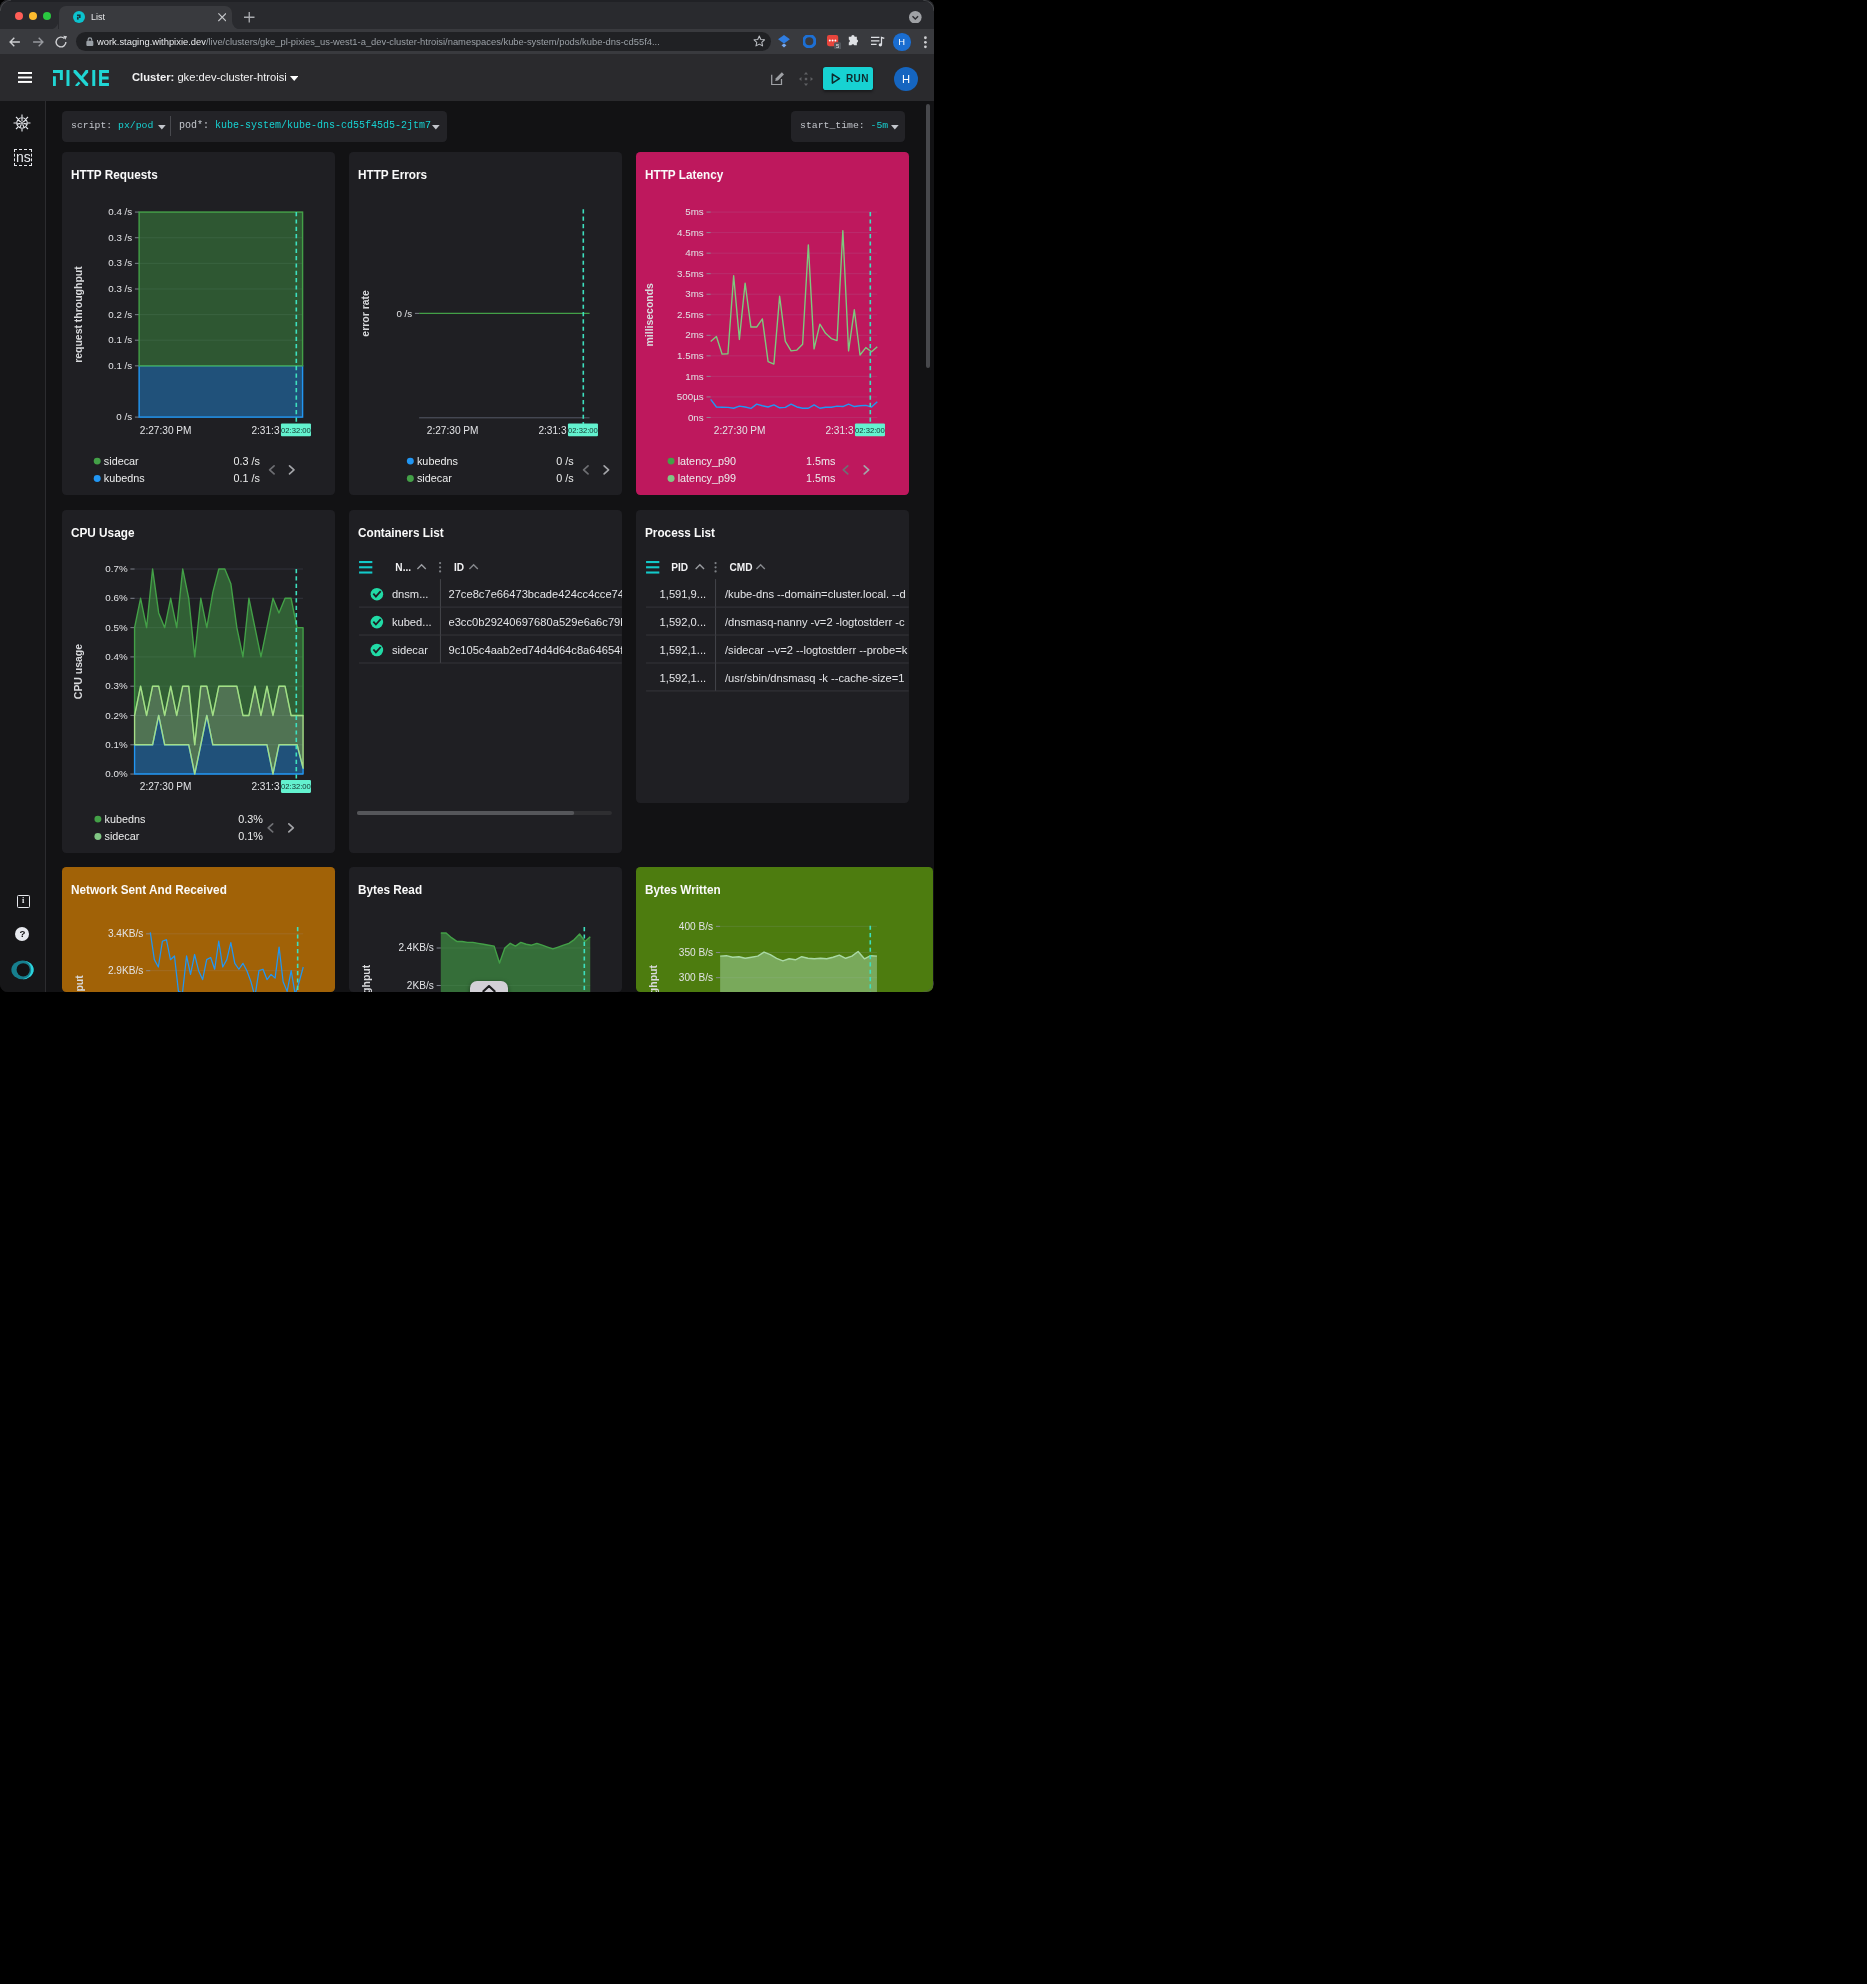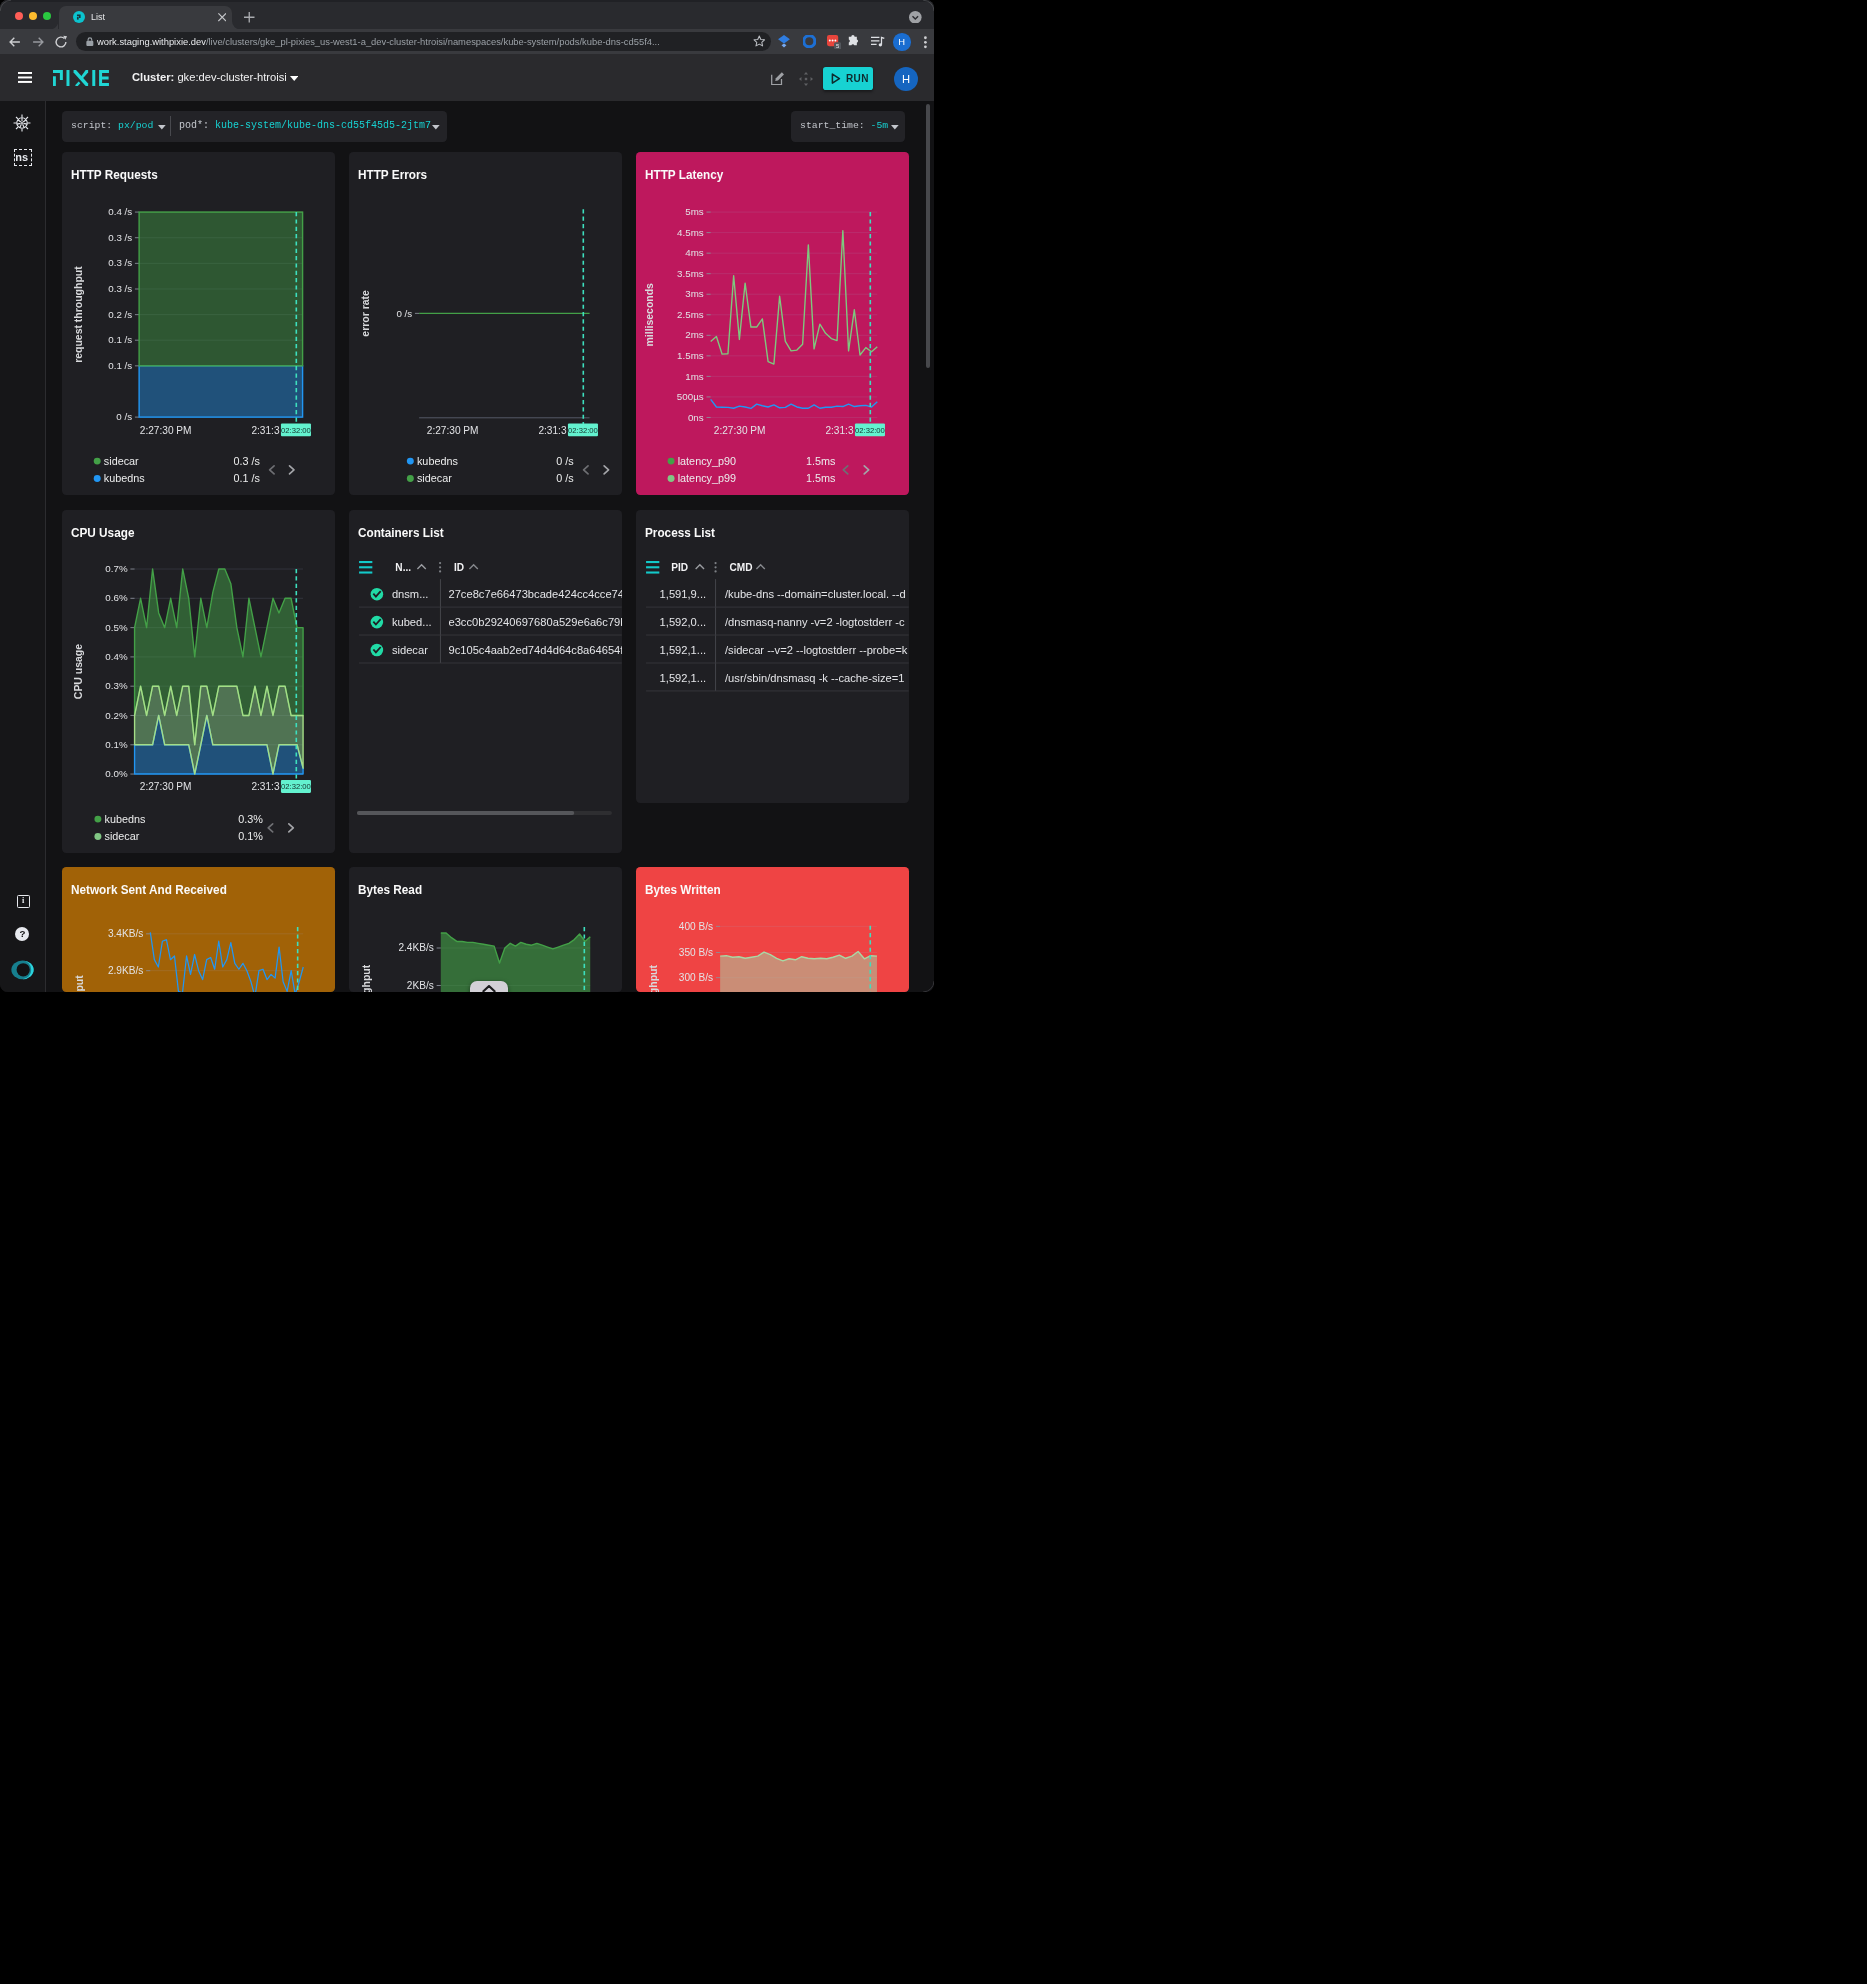--- a/index.html
+++ b/index.html
@@ -137,21 +137,21 @@
         <line x1="6.63" y1="6.63" x2="4.01" y2="4.01"></line>
         <line x1="12.00" y1="10.00" x2="12.00" y2="5.00"></line>
         <line x1="13.56" y1="10.75" x2="17.47" y2="7.64"></line>
         <line x1="13.95" y1="12.45" x2="18.82" y2="13.56"></line>
         <line x1="12.87" y1="13.80" x2="15.04" y2="18.31"></line>
         <line x1="11.13" y1="13.80" x2="8.96" y2="18.31"></line>
         <line x1="10.05" y1="12.45" x2="5.18" y2="13.56"></line>
         <line x1="10.44" y1="10.75" x2="6.53" y2="7.64"></line>
       </g>
     </svg>
-    <div style="position:absolute;left:14.3px;top:149px;width:16px;height:15.4px;border:1.1px dashed #e7e9ee;color:#e7e9ee;font-size:11px;font-weight:bold;text-align:left;line-height:14.7px">ns</div>
+    <div style="position:absolute;left:14.3px;top:149px;width:16px;height:15.4px;border:1.1px dashed #e7e9ee;color:#e7e9ee;font-size:14px;font-weight:normal;text-align:center;line-height:14.7px">ns</div>
     <div style="position:absolute;left:17px;top:895px;width:10.5px;height:10.5px;border:1.3px solid #e7e9ee;border-radius:1.4px;color:#e7e9ee;font-size:8.4px;font-weight:bold;text-align:center;line-height:10.5px;font-family:'Liberation Serif',serif">i</div>
     <div style="position:absolute;left:15.4px;top:927px;width:14px;height:14px;border-radius:50%;background:#e7e9ee;color:#161618;font-size:9.8px;font-weight:bold;text-align:center;line-height:14px">?</div>
     <svg width="23" height="19.6" style="position:absolute;left:10.5px;top:960px" viewBox="0 0 33 28">
       <ellipse cx="16.5" cy="14" rx="16" ry="13.5" fill="#177f8e"></ellipse>
       <path d="M16.5 0.5 A16 13.5 0 0 1 32.5 14 A16 13.5 0 0 1 16.5 27.5 A13 13 0 0 0 29 14 A13 13 0 0 0 16.5 0.5 Z" fill="#2bd3dc"></path>
       <ellipse cx="17.5" cy="14" rx="9.5" ry="9.5" fill="#121214"></ellipse>
     </svg>
     <div style="position:absolute;left:62px;top:111px;width:385px;height:31px;background:#232327;border-radius:4.2px"></div>
     <div style="position:absolute;left:71px;top:120px;font-family:'Liberation Mono',monospace;font-size:9.8px;white-space:nowrap"><span style="color:#c3c6cc">script: </span><span style="color:#17d2d2">px/pod</span></div>
     <svg width="7.7" height="4.9" style="position:absolute;left:158px;top:125px" viewBox="0 0 11 7">
@@ -424,21 +424,21 @@
         <text x="121" y="121" text-anchor="end" font-size="14.5" fill="#e2e3e6">2.4KB/s</text>
         <line x1="131" y1="169.7" x2="345" y2="169.7" stroke="rgba(160,170,200,0.22)" stroke-width="1"></line>
         <line x1="125" y1="169.7" x2="131" y2="169.7" stroke="#8a8e99" stroke-width="1.3"></line>
         <text x="121" y="174.7" text-anchor="end" font-size="14.5" fill="#e2e3e6">2KB/s</text>
         <path d="M131.0,184.0 L131.0,94.5 L138.6,94.5 L146.3,101.2 L153.9,106.6 L161.6,106.6 L169.2,107.9 L176.9,107.9 L184.5,109.3 L192.1,110.6 L199.8,112.0 L207.4,113.3 L215.1,137.5 L222.7,116.0 L230.4,109.3 L238.0,113.3 L245.6,107.9 L253.3,110.6 L260.9,112.0 L268.6,109.3 L276.2,112.0 L283.9,114.7 L291.5,117.3 L299.1,114.7 L306.8,112.0 L314.4,109.3 L322.1,103.9 L329.7,95.9 L337.4,106.6 L345.0,99.9 L345.0,184.0 Z" fill="rgba(67,160,71,0.62)"></path>
         <polyline points="131.0,94.5 138.6,94.5 146.3,101.2 153.9,106.6 161.6,106.6 169.2,107.9 176.9,107.9 184.5,109.3 192.1,110.6 199.8,112.0 207.4,113.3 215.1,137.5 222.7,116.0 230.4,109.3 238.0,113.3 245.6,107.9 253.3,110.6 260.9,112.0 268.6,109.3 276.2,112.0 283.9,114.7 291.5,117.3 299.1,114.7 306.8,112.0 314.4,109.3 322.1,103.9 329.7,95.9 337.4,106.6 345.0,99.9" fill="none" stroke="#43a047" stroke-width="2" stroke-linejoin="round"></polyline>
         <line x1="336.5" y1="86" x2="336.5" y2="179" stroke="#3ddfbe" stroke-width="2.3" stroke-dasharray="6 4.5"></line>
         <text x="29" y="198" transform="rotate(-90 29 198)" text-anchor="middle" font-size="15" font-weight="bold" fill="#d9dadd">read throughput</text>
       </svg>
     </div>
-    <div style="position:absolute;left:636px;top:867px;width:273px;height:125px;background:#ef4444;border-radius:4.2px;overflow:hidden;">
+    <div style="position:absolute;left:636px;top:867px;width:273px;height:125px;background:#4d7c0f;border-radius:4.2px;overflow:hidden;padding-left:24px;">
       <div style="position:absolute;left:9px;top:15px;font-size:13.3px;font-weight:bold;color:#fafafa;transform:scaleX(0.885);transform-origin:0 0;white-space:nowrap">Bytes Written</div>
       <svg width="273" height="125" style="position:absolute;left:0;top:0" viewBox="0 0 390 179">
         <line x1="120" y1="85" x2="344.6" y2="85" stroke="rgba(160,170,200,0.22)" stroke-width="1"></line>
         <line x1="114" y1="85" x2="120" y2="85" stroke="#8a8e99" stroke-width="1.3"></line>
         <text x="110" y="90" text-anchor="end" font-size="14.5" fill="#e2e3e6">400 B/s</text>
         <line x1="120" y1="122.5" x2="344.6" y2="122.5" stroke="rgba(160,170,200,0.22)" stroke-width="1"></line>
         <line x1="114" y1="122.5" x2="120" y2="122.5" stroke="#8a8e99" stroke-width="1.3"></line>
         <text x="110" y="127.5" text-anchor="end" font-size="14.5" fill="#e2e3e6">350 B/s</text>
         <line x1="120" y1="158.5" x2="344.6" y2="158.5" stroke="rgba(160,170,200,0.22)" stroke-width="1"></line>
         <line x1="114" y1="158.5" x2="120" y2="158.5" stroke="#8a8e99" stroke-width="1.3"></line>

